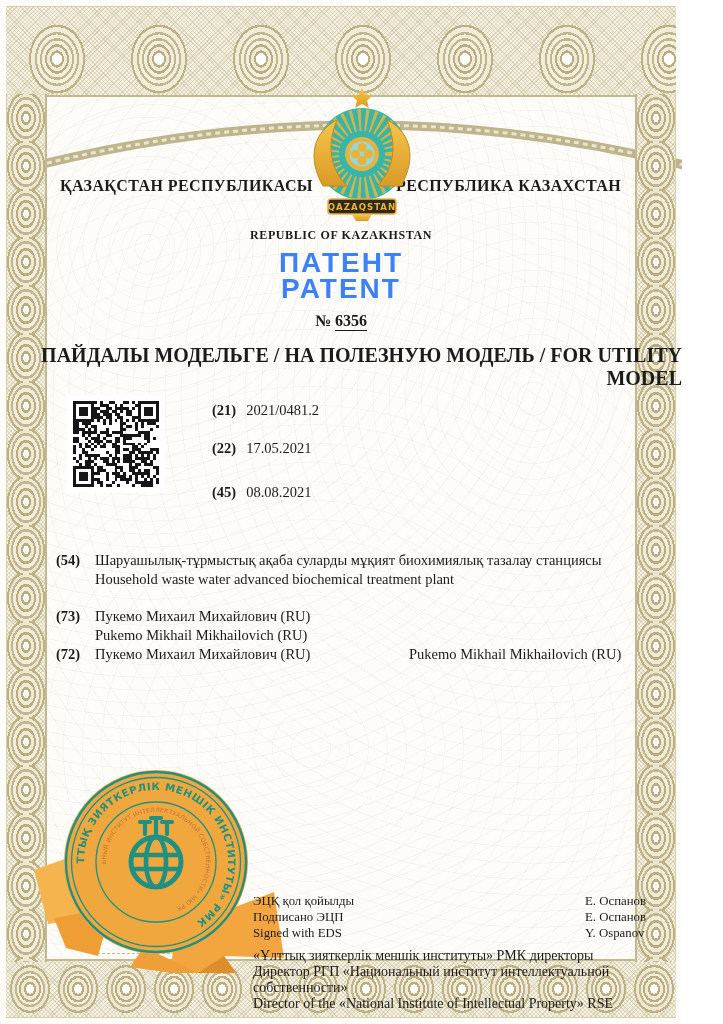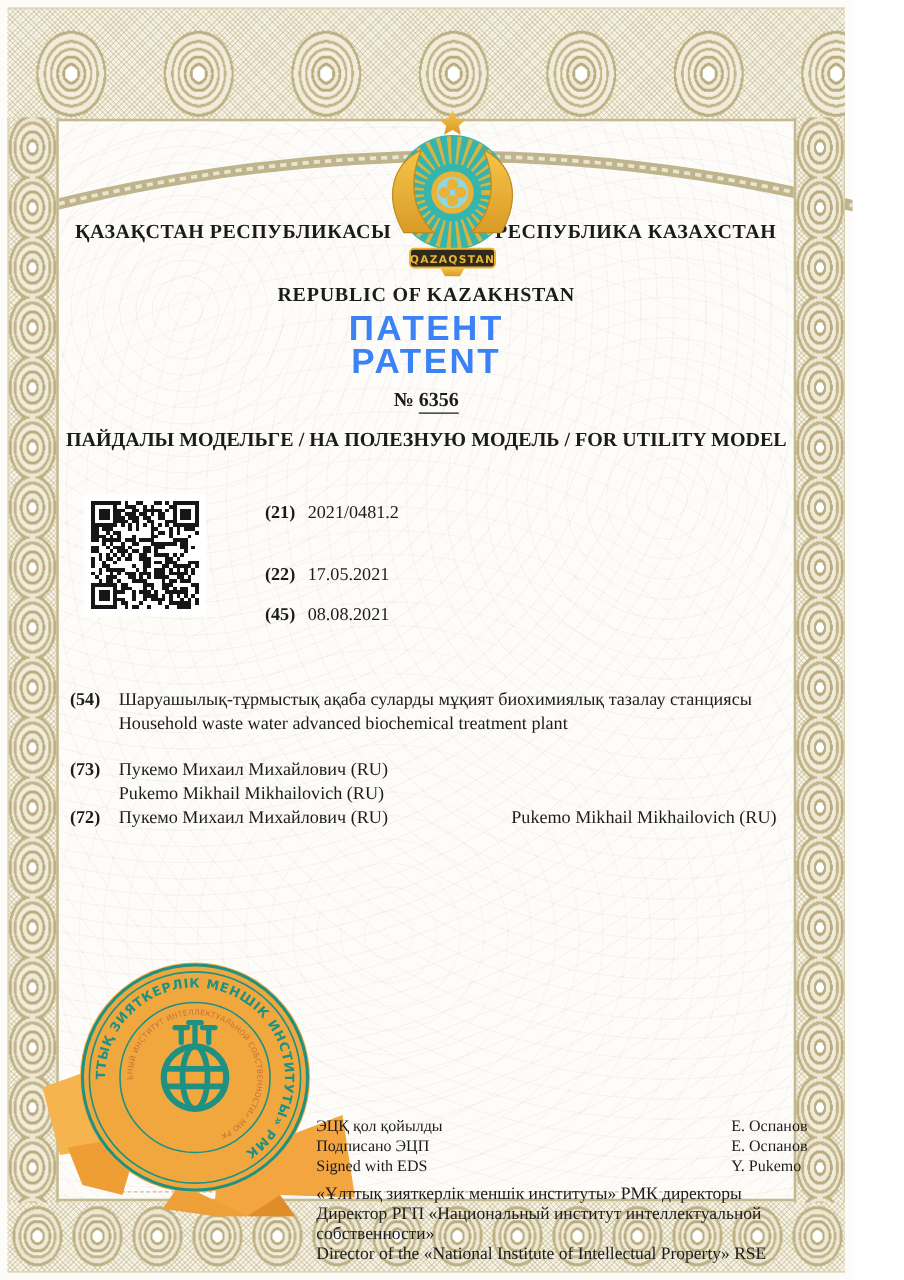--- a/index.html
+++ b/index.html
@@ -48,34 +48,34 @@
   .band-left{left:6px;border-right:2px solid #c3b88e;border-left:1px solid #d6cdaa;}
   .band-right{right:6px;border-left:2px solid #c3b88e;border-right:1px solid #d6cdaa;}
   .rule-bottom{position:absolute;left:92px;right:92px;bottom:70px;border-top:1px dashed #c6ba8e;z-index:2;}
   .arch{position:absolute;left:0;top:0;z-index:1;pointer-events:none;}
 
   
   .hdr{position:absolute;z-index:3;font-weight:bold;font-size:16px;letter-spacing:.4px;}
   .hdr-kk{left:60px;top:177px;}
   .hdr-ru{right:61px;top:177px;}
   .emblem{position:absolute;left:303px;top:86px;z-index:3;}
-  .hdr-en{position:absolute;left:0;right:0;top:228px;text-align:center;font-weight:bold;font-size:16px;letter-spacing:.6px;z-index:3;}
+  .hdr-en{position:absolute;left:0;right:0;top:228px;text-align:center;font-weight:bold;font-size:12px;letter-spacing:.6px;z-index:3;}
   .doc-title{position:absolute;left:0;right:0;top:250px;text-align:center;z-index:3;
     font-family:"Liberation Sans","DejaVu Sans",sans-serif;font-weight:bold;
     font-size:28px;line-height:26px;letter-spacing:2px;color:#3b82f6;}
   .num-row{position:absolute;left:0;right:0;top:312px;text-align:center;font-weight:bold;font-size:16px;z-index:3;}
   .num-row .num{border-bottom:1.6px solid #1b1b1b;padding-bottom:1px;}
-  .subtitle{position:absolute;left:0;right:0;top:344px;text-align:center;font-weight:bold;font-size:16px;z-index:3;}
+  .subtitle{position:absolute;left:0;right:0;top:344px;text-align:right;font-weight:bold;font-size:20px;z-index:3;}
 
   
   .qr-box{position:absolute;left:67px;top:395px;width:98px;height:98px;background:#fff;padding:0;z-index:3;}
   .field-row{position:absolute;left:212px;font-size:14.5px;z-index:3;}
   .field-row .code{font-weight:bold;}
   .field-row .val{margin-left:10px;}
-  .f21{top:402px;} .f22{top:452px;} .f45{top:484px;}
+  .f21{top:402px;} .f22{top:440px;} .f45{top:484px;}
 
   .sec{position:absolute;left:56px;right:52px;font-size:14.5px;line-height:18.5px;z-index:3;}
   .sec .code{position:absolute;left:0;top:0;font-weight:bold;}
   .sec .lines{margin-left:39px;}
   .s54{top:551px;} .s73{top:607px;} .s72{top:645px;}
   .s72 .cols{margin-left:39px;position:relative;}
   .s72 .col-right{position:absolute;left:314px;top:0;}
 
   
   .seal{position:absolute;left:26px;top:742px;z-index:3;}
@@ -654,21 +654,21 @@
   </svg>
 
   <div class="sig sig-labels">
     <div>ЭЦҚ қол қойылды</div>
     <div>Подписано ЭЦП</div>
     <div>Signed with EDS</div>
   </div>
   <div class="sig sig-names">
     <div>Е. Оспанов</div>
     <div>Е. Оспанов</div>
-    <div>Y. Pukemo</div>
+    <div>Y. Ospanov</div>
   </div>
 
   <div class="director">
     <div>«Ұлттық зияткерлік меншік институты» РМК директоры</div>
     <div>Директор РГП «Национальный институт интеллектуальной собственности»</div>
     <div>Director of the «National Institute of Intellectual Property» RSE</div>
   </div>
 
 </div>
 

